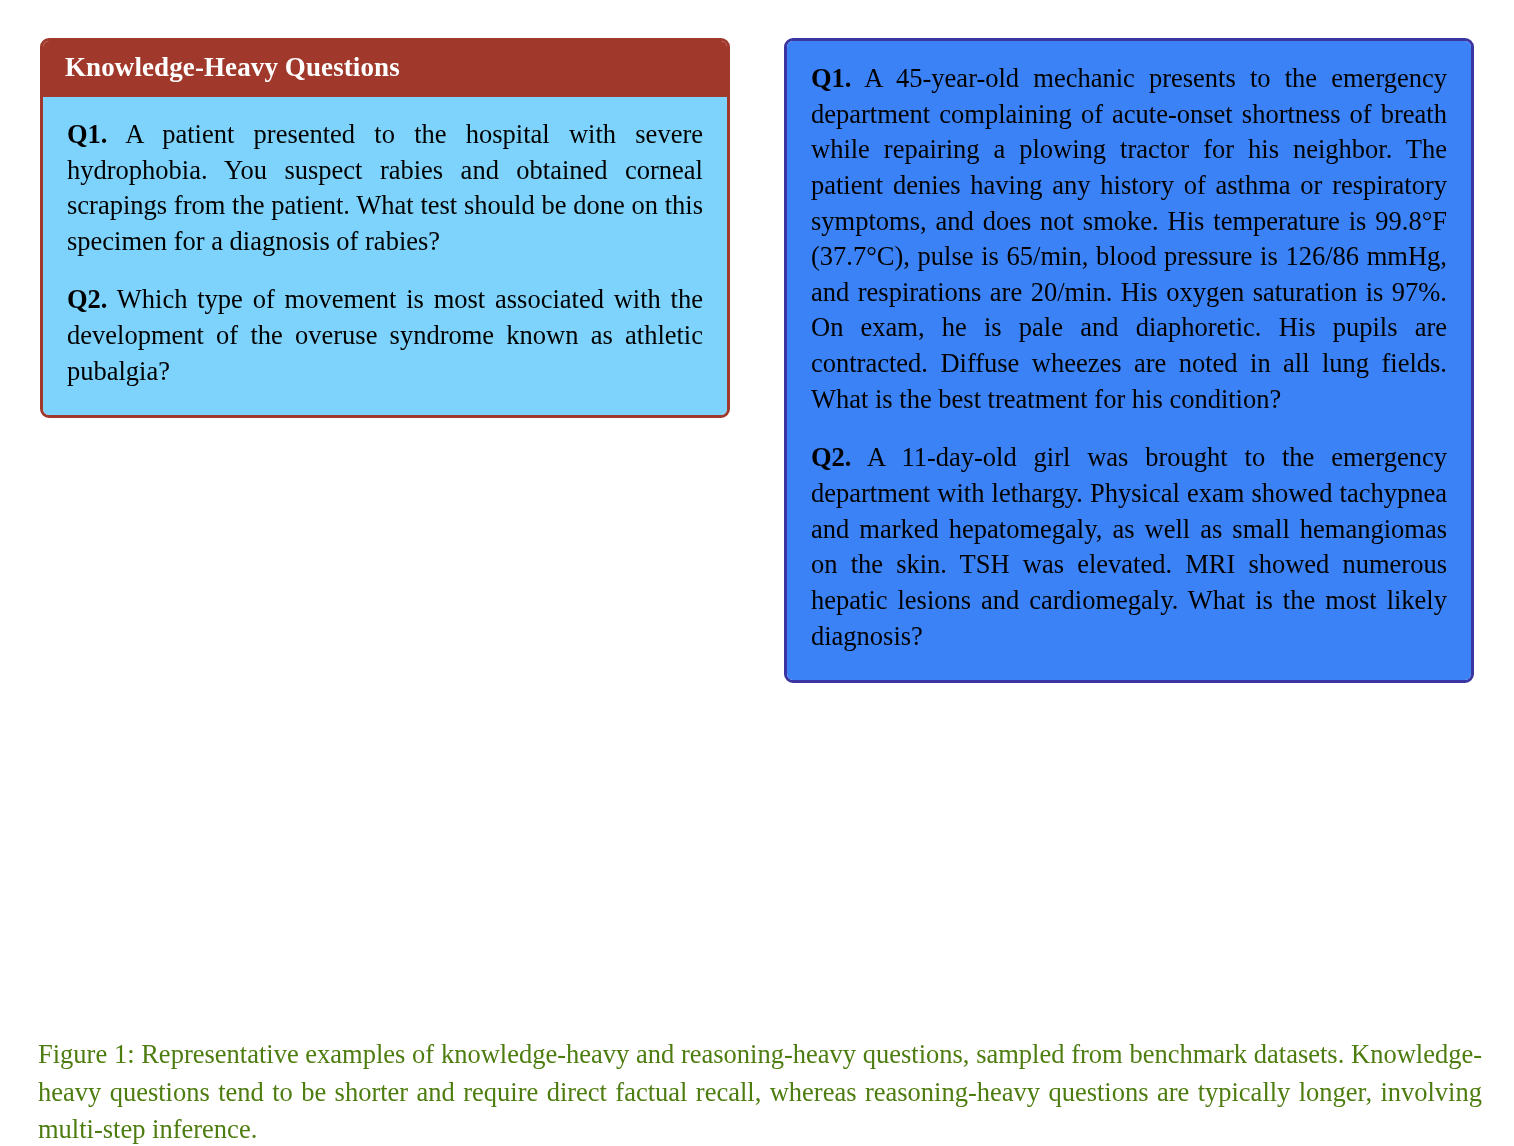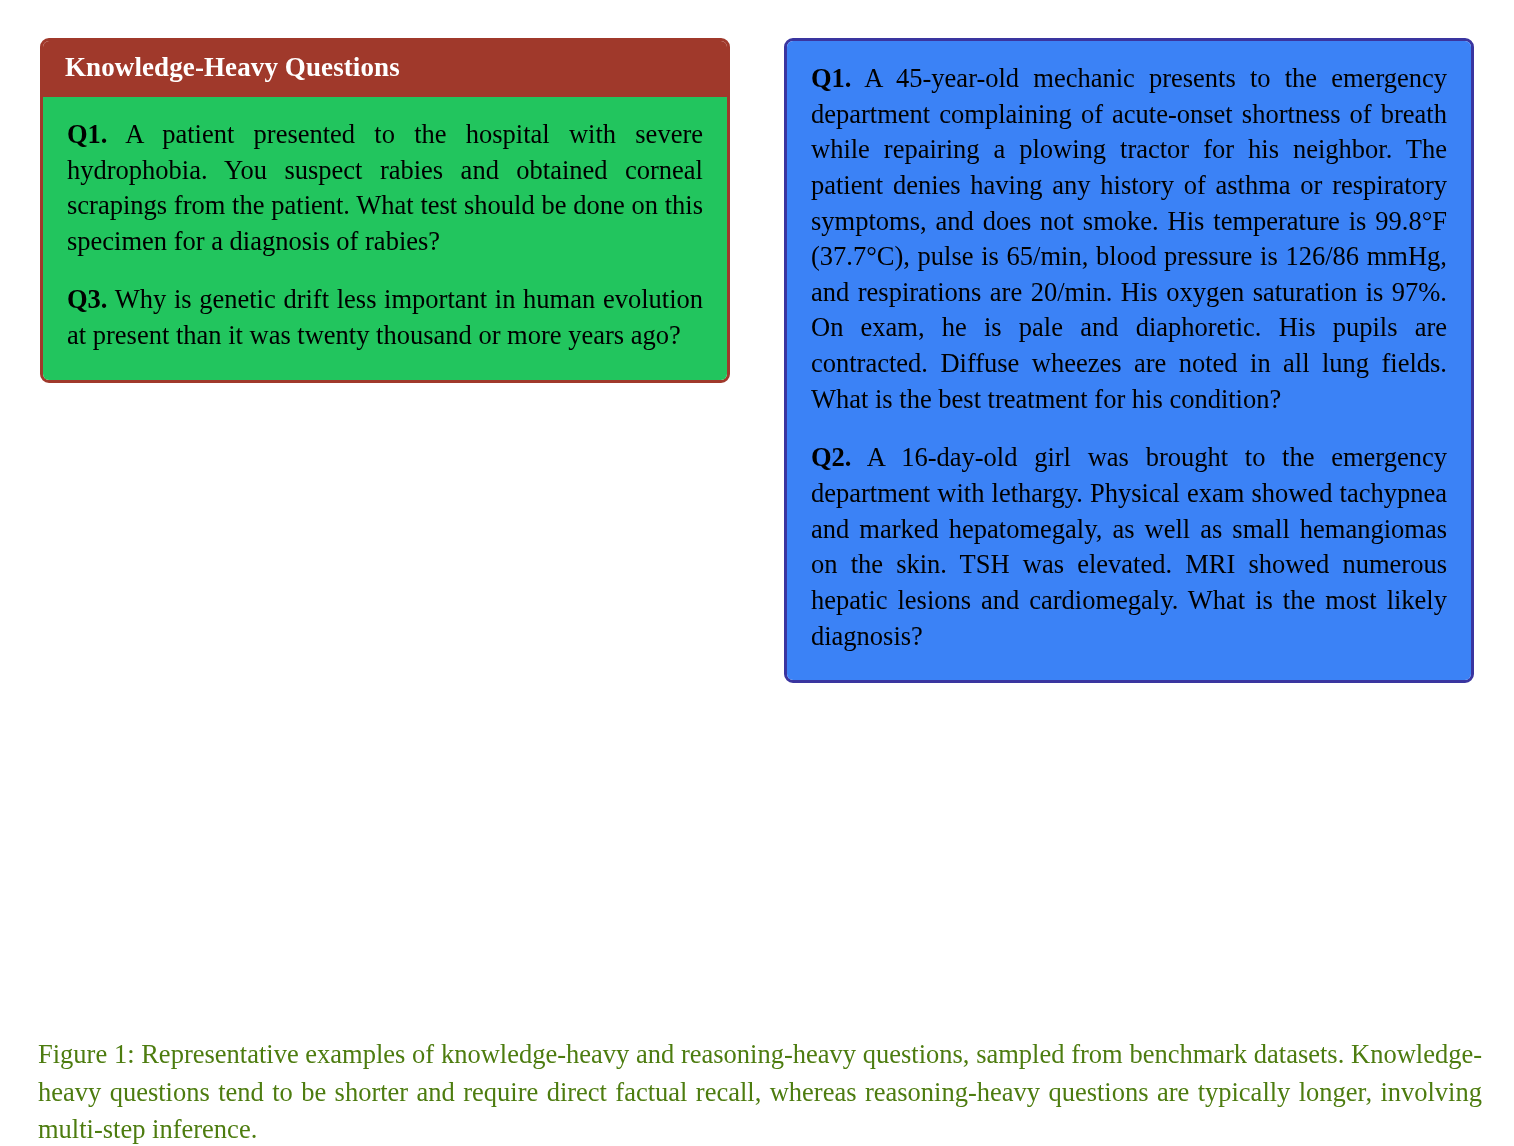--- a/index.html
+++ b/index.html
@@ -67,21 +67,21 @@
     background: #A0392B;
   }
   .panel-reasoning .panel-header {
     background: #3A35A0;
   }
 
   .panel-body {
     box-sizing: border-box;
     padding: 20px 24px 26px 24px;
   }
-  .panel-knowledge .panel-body { background: #22c55e; }
+  .panel-knowledge .panel-body { background: #7dd3fc; }
   .panel-reasoning .panel-body { background: #3b82f6; }
 
   .qitem {
     font-size: 26.5px;
     line-height: 1.345;
     text-align: justify;
     text-justify: inter-word;
     margin: 0 0 23px 0;
     hyphens: auto;
     -webkit-hyphens: auto;
@@ -115,42 +115,42 @@
 
     <section class="panel panel-knowledge">
       <div class="panel-header">Knowledge-Heavy Questions</div>
       <div class="panel-body">
 
         <p class="qitem">
           <span class="qlabel">Q1.</span>
           <span>A patient presented to the hospital with severe hydrophobia. You suspect rabies and obtained corneal scrapings from the patient. What test should be done on this specimen for a diagnosis of rabies?</span>
         </p>
 
+        <p class="qitem">
+          <span class="qlabel">Q2.</span>
+          <span>Which type of movement is most associated with the development of the overuse syndrome known as athletic pubalgia?</span>
+        </p>
 
-        <p class="qitem">
-          <span class="qlabel">Q3.</span>
-          <span>Why is genetic drift less important in human evolution at present than it was twenty thousand or more years ago?</span>
-        </p>
 
 
 
       </div>
     </section>
 
     <section class="panel panel-reasoning">
       <div class="panel-body">
 
         <p class="qitem">
           <span class="qlabel">Q1.</span>
           <span>A 45-year-old mechanic presents to the emergency department complaining of acute-onset shortness of breath while repairing a plowing tractor for his neighbor. The patient denies having any history of asthma or respiratory symptoms, and does not smoke. His temperature is 99.8°F (37.7°C), pulse is 65/min, blood pressure is 126/86 mmHg, and respirations are 20/min. His oxygen saturation is 97%. On exam, he is pale and diaphoretic. His pupils are contracted. Diffuse wheezes are noted in all lung fields. What is the best treatment for his condition?</span>
         </p>
 
         <p class="qitem">
           <span class="qlabel">Q2.</span>
-          <span>A 16-day-old girl was brought to the emergency department with lethargy. Physical exam showed tachypnea and marked hepatomegaly, as well as small hemangiomas on the skin. TSH was elevated. MRI showed numerous hepatic lesions and cardiomegaly. What is the most likely diagnosis?</span>
+          <span>A 11-day-old girl was brought to the emergency department with lethargy. Physical exam showed tachypnea and marked hepatomegaly, as well as small hemangiomas on the skin. TSH was elevated. MRI showed numerous hepatic lesions and cardiomegaly. What is the most likely diagnosis?</span>
         </p>
 
       </div>
     </section>
 
   </div>
 
   <div class="caption">Figure 1: Representative examples of knowledge-heavy and reasoning-heavy questions, sampled from benchmark datasets. Knowledge-heavy questions tend to be shorter and require direct factual recall, whereas reasoning-heavy questions are typically longer, involving multi-step inference.</div>
 
 </div>

